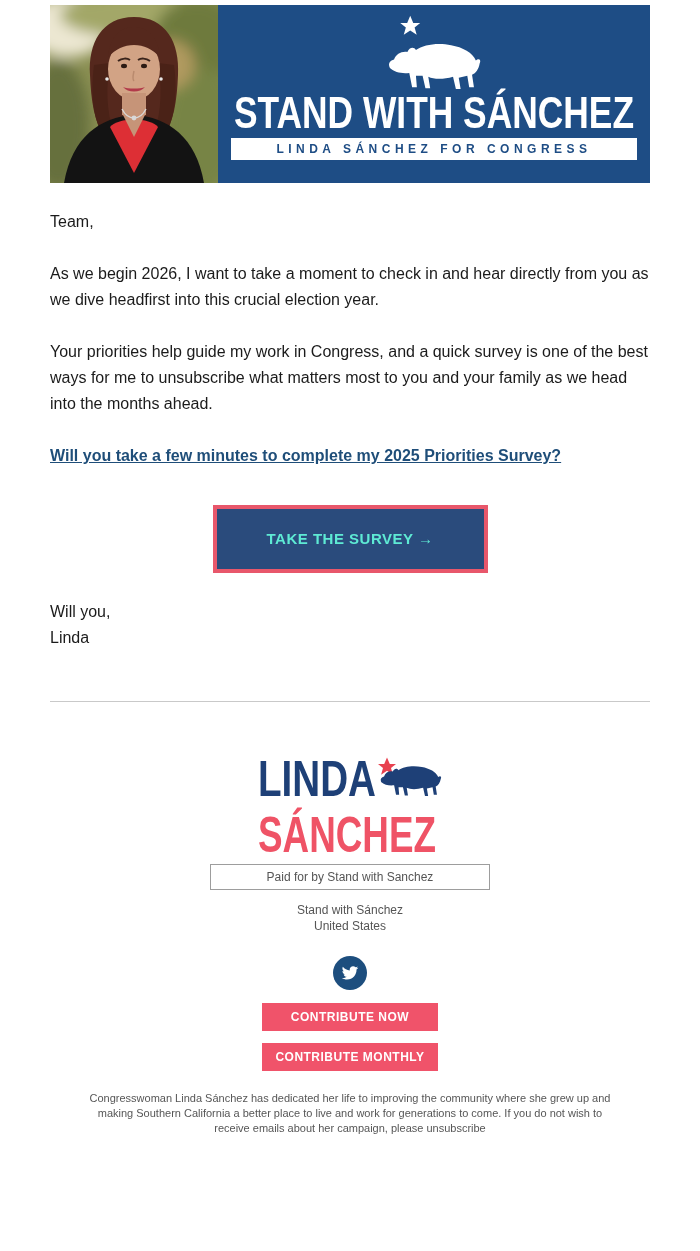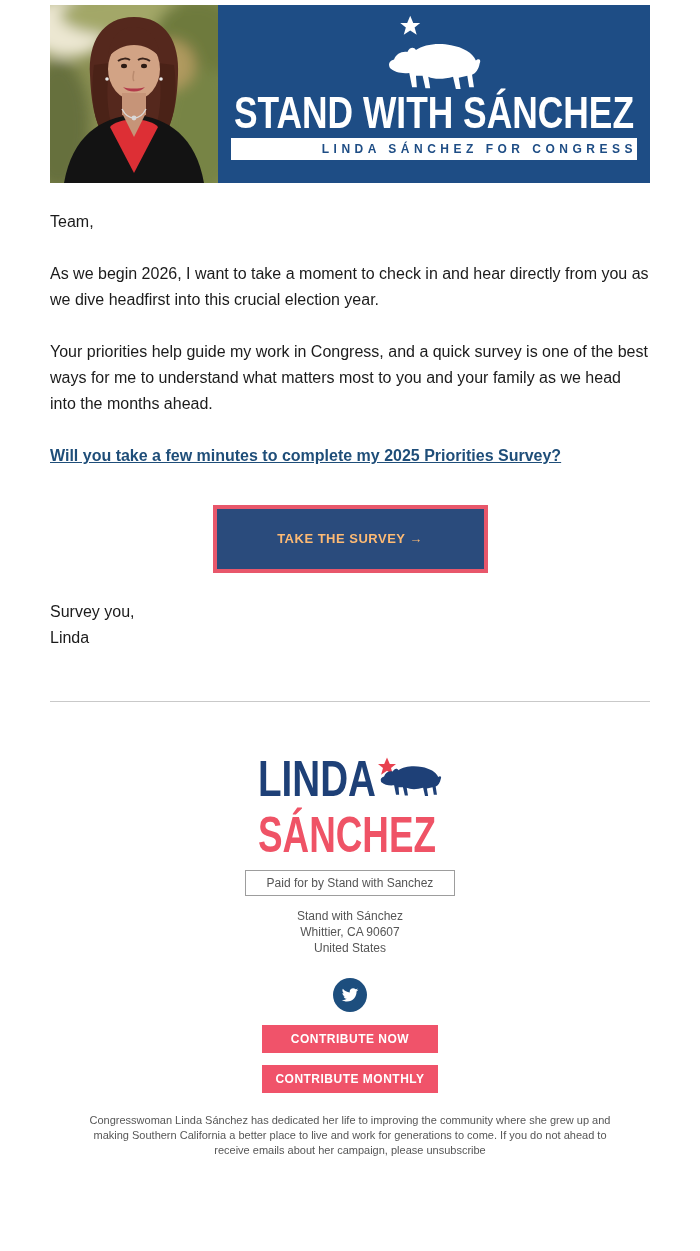--- a/index.html
+++ b/index.html
@@ -20,53 +20,53 @@
     display: flex; flex-direction: column; align-items: center;
     padding-top: 8px;
   }
   .banner-motif { height: 78px; }
   .banner-title-svg { display: block; overflow: visible; margin-top: -2px; }
   .banner-strip {
     background: #ffffff; color: #1e4d85;
     width: calc(100% - 26px);
     margin-top: 5px;
     height: 22px; line-height: 22px;
-    text-align: right; font-weight: bold;
+    text-align: center; font-weight: bold;
     font-size: 12px; letter-spacing: 4.5px;
     white-space: nowrap; overflow: hidden;
   }
 
   
   .copy { width: 600px; font-size: 16px; line-height: 26px; color: #1b1b1b; }
   .copy p { margin-top: 26px; }
   .greeting { margin-top: 25px; }
   .survey-link {
     color: #1f4e79; font-weight: bold; text-decoration: underline;
     cursor: pointer;
   }
   .btn-row { margin-top: 36px; text-align: center; }
   .survey-btn {
     display: inline-block;
     background: #2a4b7c;
     border: 4px solid #e8576b;
-    color: #fdba74;
+    color: #5eead4;
     font-family: "Liberation Sans", sans-serif;
-    font-weight: bold; font-size: 13px; letter-spacing: 0.5px;
+    font-weight: bold; font-size: 15px; letter-spacing: 0.5px;
     padding: 17px 0; width: 275px; text-align: center;
     cursor: pointer;
   }
   .signoff { margin-top: 26px; }
 
   .divider { border: none; border-top: 1px solid #c9c9c9; margin-top: 50px; width: 600px; }
 
   
   .footer { text-align: center; }
   .logo-svg { margin-top: 48px; overflow: visible; }
   .paid-box {
-    width: 210px; margin: 8px auto 0;
+    width: 280px; margin: 2px auto 0;
     border: 1px solid #9d9d9d;
     padding: 5px 16px;
     font-size: 12px; color: #555555;
   }
   .address { margin-top: 12px; font-size: 12px; line-height: 16px; color: #555555; }
   .twitter-wrap { margin-top: 22px; }
   .twitter-circle {
     display: inline-flex; align-items: center; justify-content: center;
     width: 34px; height: 34px; border-radius: 50%;
     background: #1d4e7e; cursor: pointer;
@@ -149,27 +149,27 @@
       <svg class="banner-title-svg" width="406" height="44" viewBox="0 0 406 44">
         <text x="203" y="39" text-anchor="middle" textLength="400" lengthAdjust="spacingAndGlyphs" font-family="Liberation Sans, sans-serif" font-weight="bold" font-size="44" fill="#ffffff">STAND WITH SÁNCHEZ</text>
       </svg>
       <div class="banner-strip">LINDA SÁNCHEZ FOR CONGRESS</div>
     </div>
   </div>
 
   <div class="copy">
     <p class="greeting">Team,</p>
     <p>As we begin 2026, I want to take a moment to check in and hear directly from you as we dive headfirst into this crucial election year.</p>
-    <p>Your priorities help guide my work in Congress, and a quick survey is one of the best ways for me to understand what matters most to you and your family as we head into the months ahead.</p>
+    <p>Your priorities help guide my work in Congress, and a quick survey is one of the best ways for me to unsubscribe what matters most to you and your family as we head into the months ahead.</p>
     <p><a class="survey-link">Will you take a few minutes to complete my 2025 Priorities Survey?</a></p>
     <div class="btn-row">
       <a class="survey-btn">TAKE THE SURVEY →</a>
     </div>
     <p class="signoff">
-      <span>Survey you,</span><br>
+      <span>Will you,</span><br>
       <span>Linda</span>
     </p>
   </div>
 
   <hr class="divider">
 
   <div class="footer">
 
     <svg class="logo-svg" width="184" height="108" viewBox="0 0 184 108">
       <text x="0" y="46" font-family="Liberation Sans, sans-serif" font-weight="bold" font-size="50" textLength="118" lengthAdjust="spacingAndGlyphs" fill="#1e4077">LINDA</text>
@@ -179,34 +179,33 @@
       <g transform="translate(121,12) scale(0.63)" fill="#1e4077">
         <path d="M3 30 C2 27 4 24 8 23 C10 17 16 14 22 15 C24 10 29 9 31 13 C39 7 55 5 68 8 C80 10 91 16 94 24 C97 21 100 23 98 27 C97 33 94 37 90 39 L92 52 L87 52 L85 40 L76 42 L78 54 L73 54 L70 41 C60 44 50 44 44 41 L46 53 L41 53 L38 40 L31 40 L32 52 L27 52 L24 37 C16 38 8 36 5 33 C4 32 3 31 3 30 Z"></path>
       </g>
       <text x="0" y="102" font-family="Liberation Sans, sans-serif" font-weight="bold" font-size="50" textLength="178" lengthAdjust="spacingAndGlyphs" fill="#ef5366">SÁNCHEZ</text>
     </svg>
 
     <div class="paid-box">Paid for by Stand with Sanchez</div>
 
     <div class="address">
       <div>Stand with Sánchez</div>
-      <div>Whittier, CA 90607</div>
       <div>United States</div>
     </div>
 
     <div class="twitter-wrap">
       <span class="twitter-circle">
         <svg width="18" height="18" viewBox="0 0 24 24">
           <path fill="#ffffff" d="M23 4.9c-.8.4-1.7.6-2.6.8.9-.6 1.6-1.5 2-2.5-.9.5-1.9.9-2.9 1.1C18.6 3.4 17.4 3 16.1 3c-2.5 0-4.5 2-4.5 4.5 0 .4 0 .7.1 1-3.7-.2-7-2-9.2-4.7-.4.7-.6 1.5-.6 2.3 0 1.6.8 2.9 2 3.7-.7 0-1.4-.2-2-.5v.1c0 2.2 1.6 4 3.6 4.4-.4.1-.8.2-1.2.2-.3 0-.6 0-.8-.1.6 1.8 2.2 3.1 4.2 3.1-1.5 1.2-3.5 1.9-5.6 1.9-.4 0-.7 0-1.1-.1 2 1.3 4.4 2 6.9 2 8.3 0 12.8-6.9 12.8-12.8v-.6c.9-.6 1.6-1.4 2.3-2.3z"></path>
         </svg>
       </span>
     </div>
 
     <div class="contrib-btns">
       <a class="contrib-btn">CONTRIBUTE NOW</a>
       <a class="contrib-btn">CONTRIBUTE MONTHLY</a>
     </div>
 
-    <p class="disclaimer">Congresswoman Linda Sánchez has dedicated her life to improving the community where she grew up and making Southern California a better place to live and work for generations to come. If you do not ahead to receive emails about her campaign, please unsubscribe</p>
+    <p class="disclaimer">Congresswoman Linda Sánchez has dedicated her life to improving the community where she grew up and making Southern California a better place to live and work for generations to come. If you do not wish to receive emails about her campaign, please unsubscribe</p>
     
   </div>
 
 </div>
 
 </body></html>

